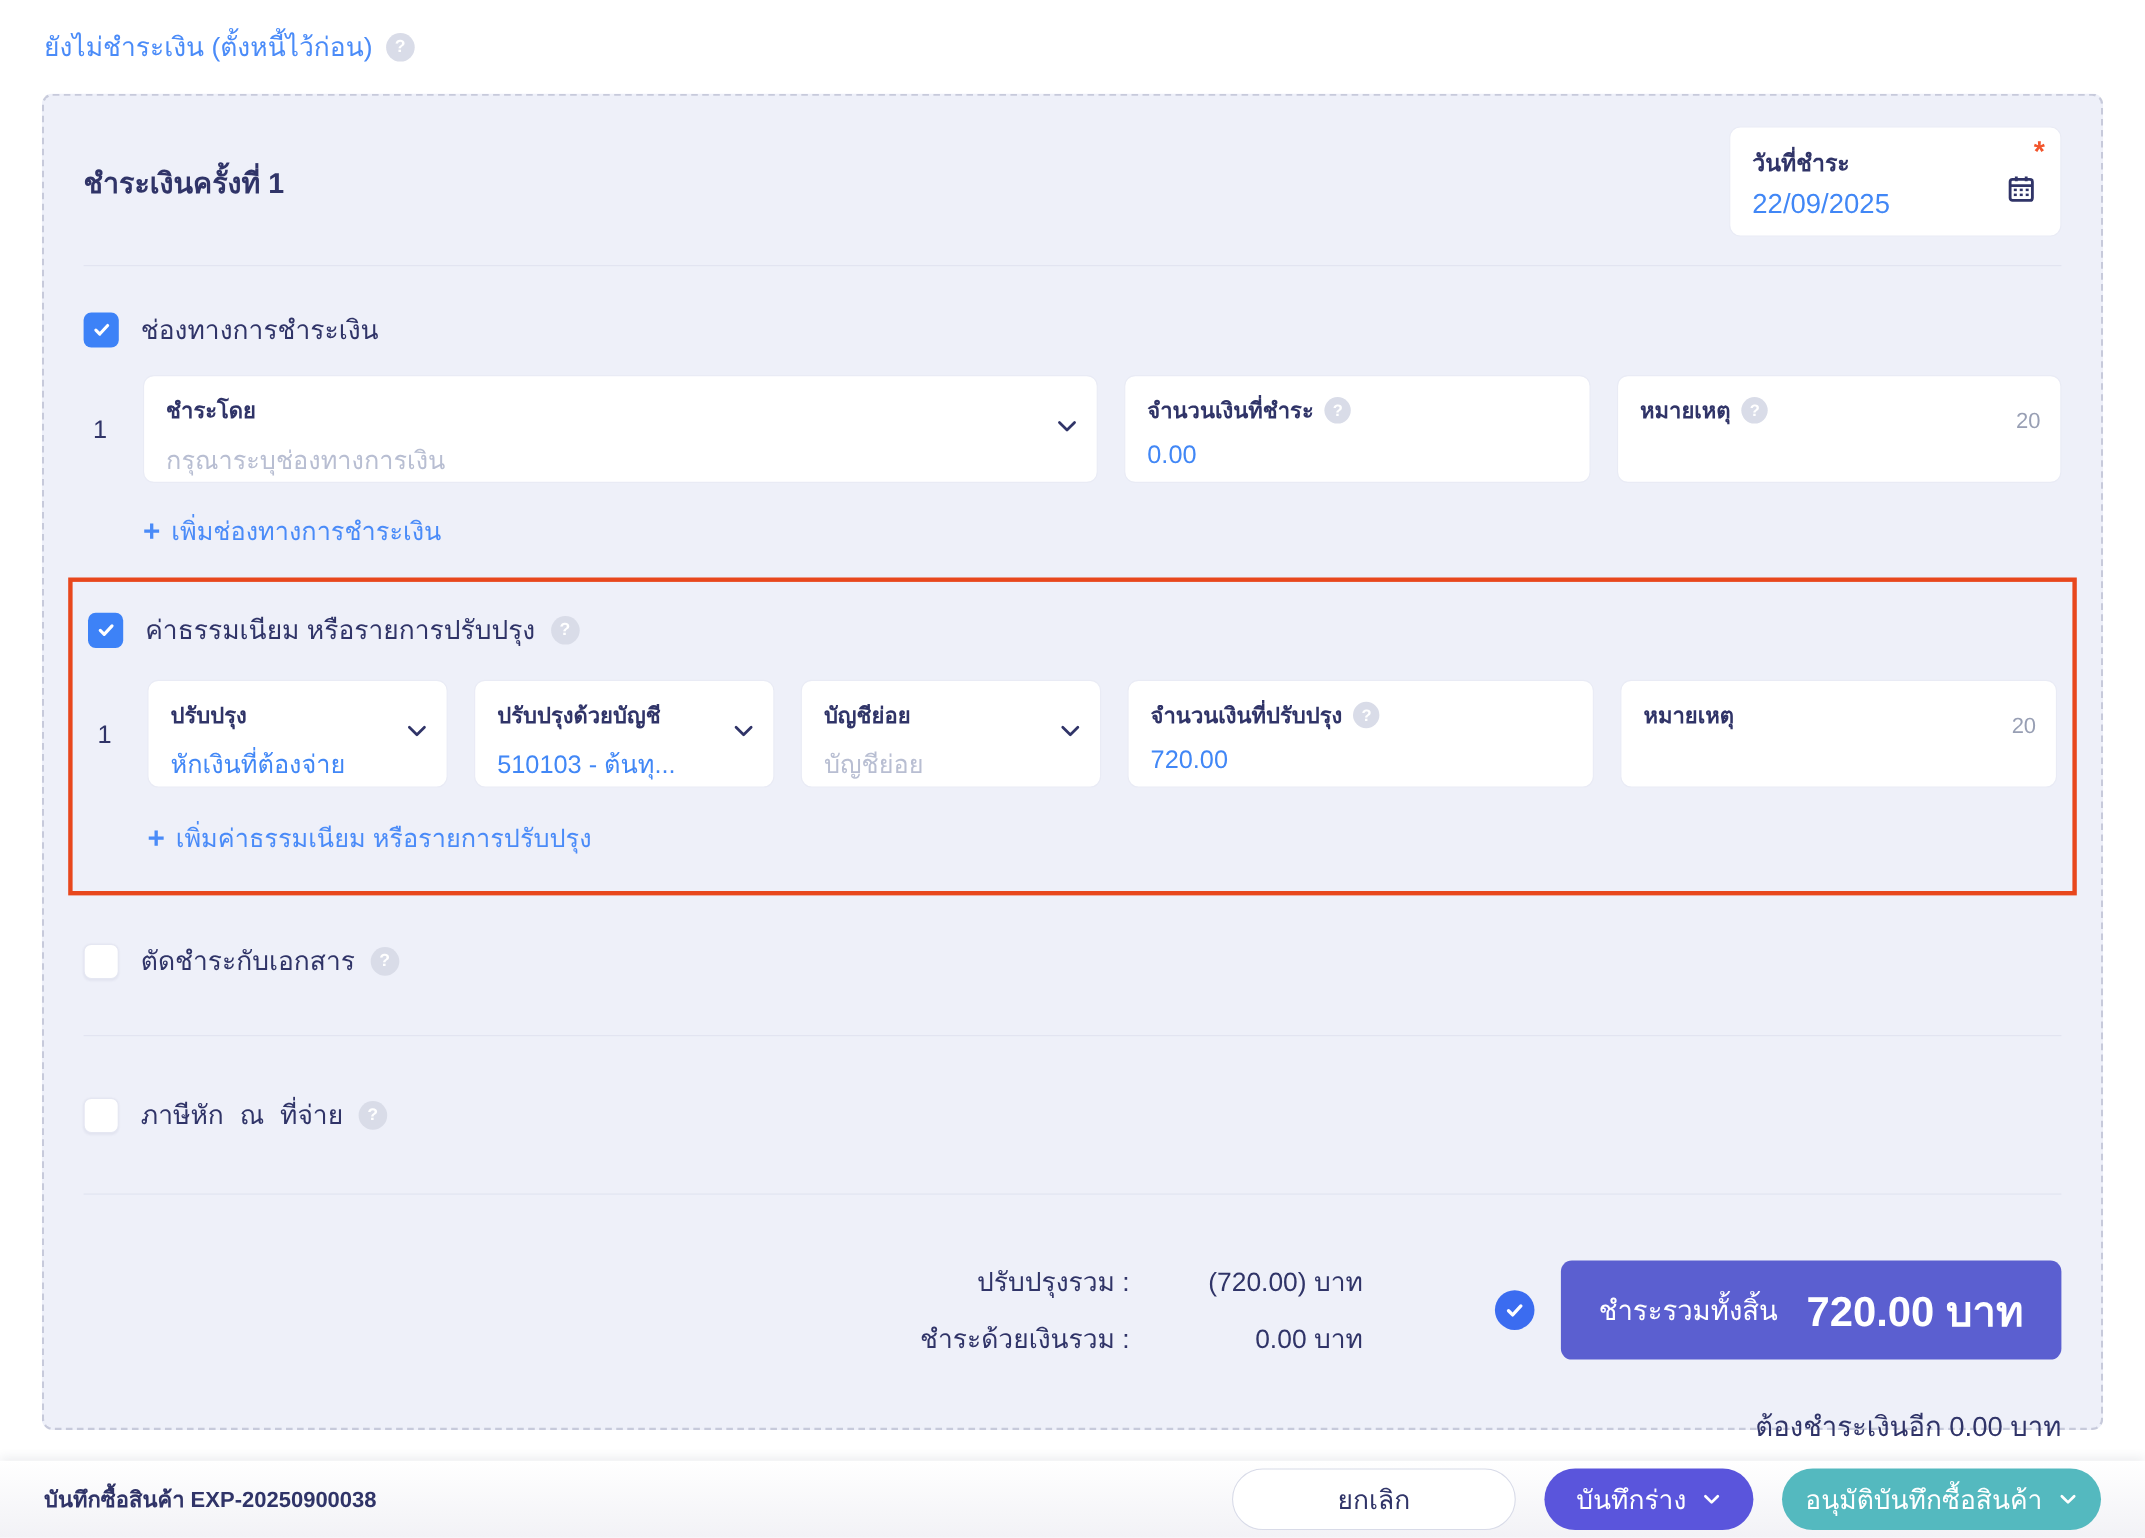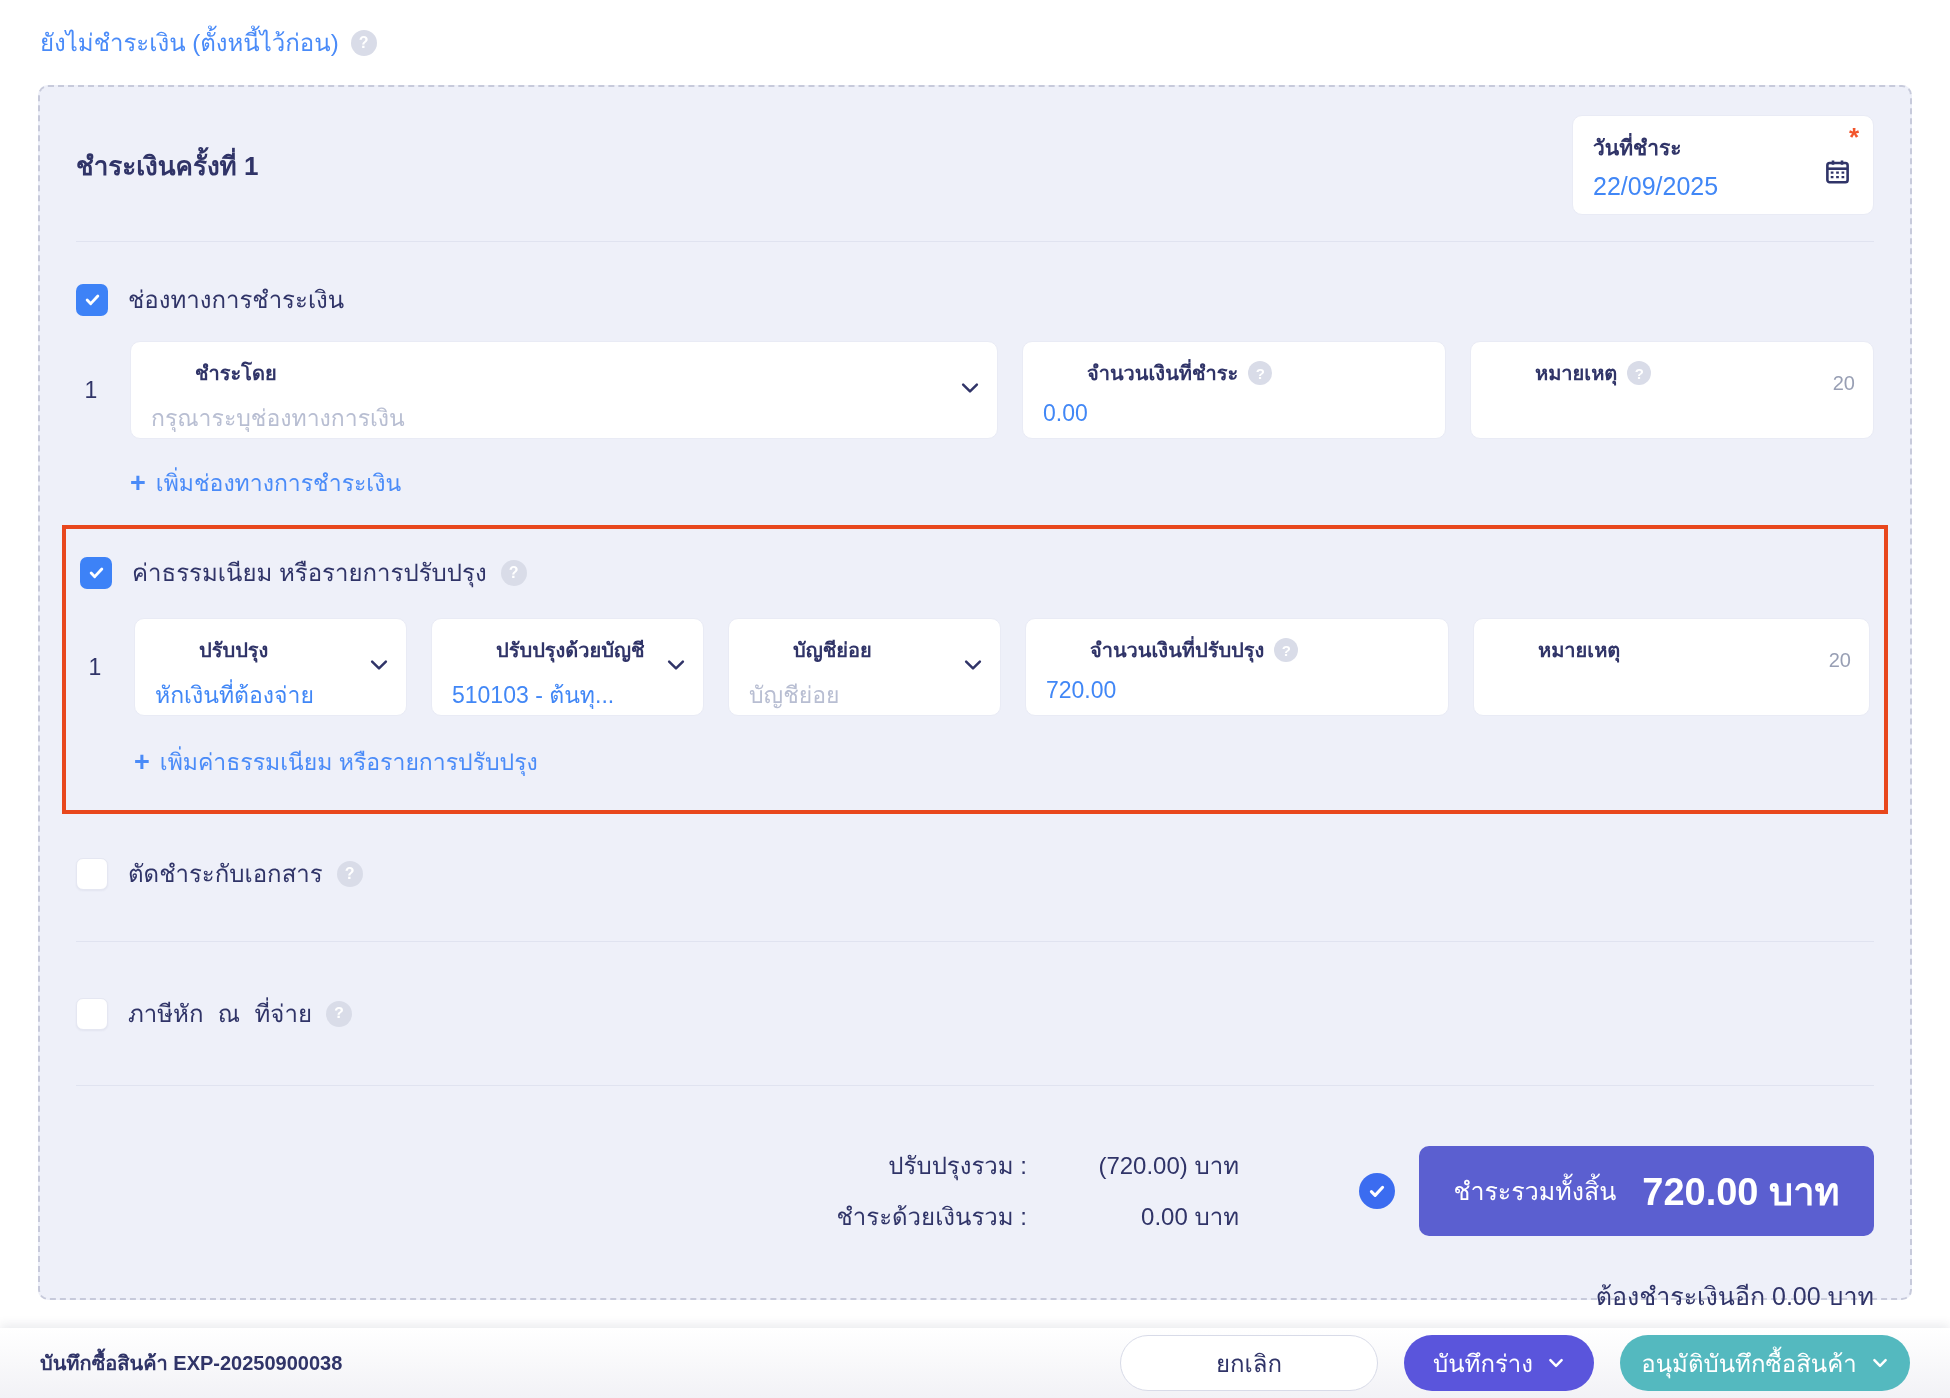--- a/index.html
+++ b/index.html
@@ -43,21 +43,21 @@
   .cb { width:32px; height:32px; border-radius:7px; background:#3d82f7; display:flex;
         align-items:center; justify-content:center; flex:0 0 auto; cursor:pointer; }
   .cb.off { background:#fff; border:1px solid #e5e7f2; box-shadow:0 1px 2px rgba(47,52,104,.06); }
   .check-label { font-size:24px; margin-left:20px; }
   .check-row .help { margin-left:14px; }
   
   .field-row { display:flex; align-items:center; gap:24px; margin-top:22px; }
   .row-num { width:30px; text-align:center; font-size:23px; flex:0 0 auto; }
   .fieldbox { background:#fff; border:1px solid #e9ebf5; border-radius:10px; height:98px;
               padding:15px 20px; position:relative; cursor:pointer; }
-  .flabel { font-size:20px; font-weight:bold; display:flex; align-items:center; gap:10px;margin-left:44px; }
+  .flabel { font-size:20px; font-weight:bold; display:flex; align-items:center; gap:10px; }
   .flabel .help { width:24px; height:24px; font-size:15px; }
   .fvalue { font-size:23px; margin-top:11px; }
   .gray { color:#b8bed2; }
   .blue { color:#4187f6; }
   .right { text-align:left; }
   .chev { position:absolute; right:16px; top:50%; transform:translateY(-50%); }
   .counter { position:absolute; top:30px; right:18px; font-size:20px; color:#989fb4; }
   .w-payby { width:868px; }
   .w-dd { width:273px; }
   .w-amount { width:424px; }

